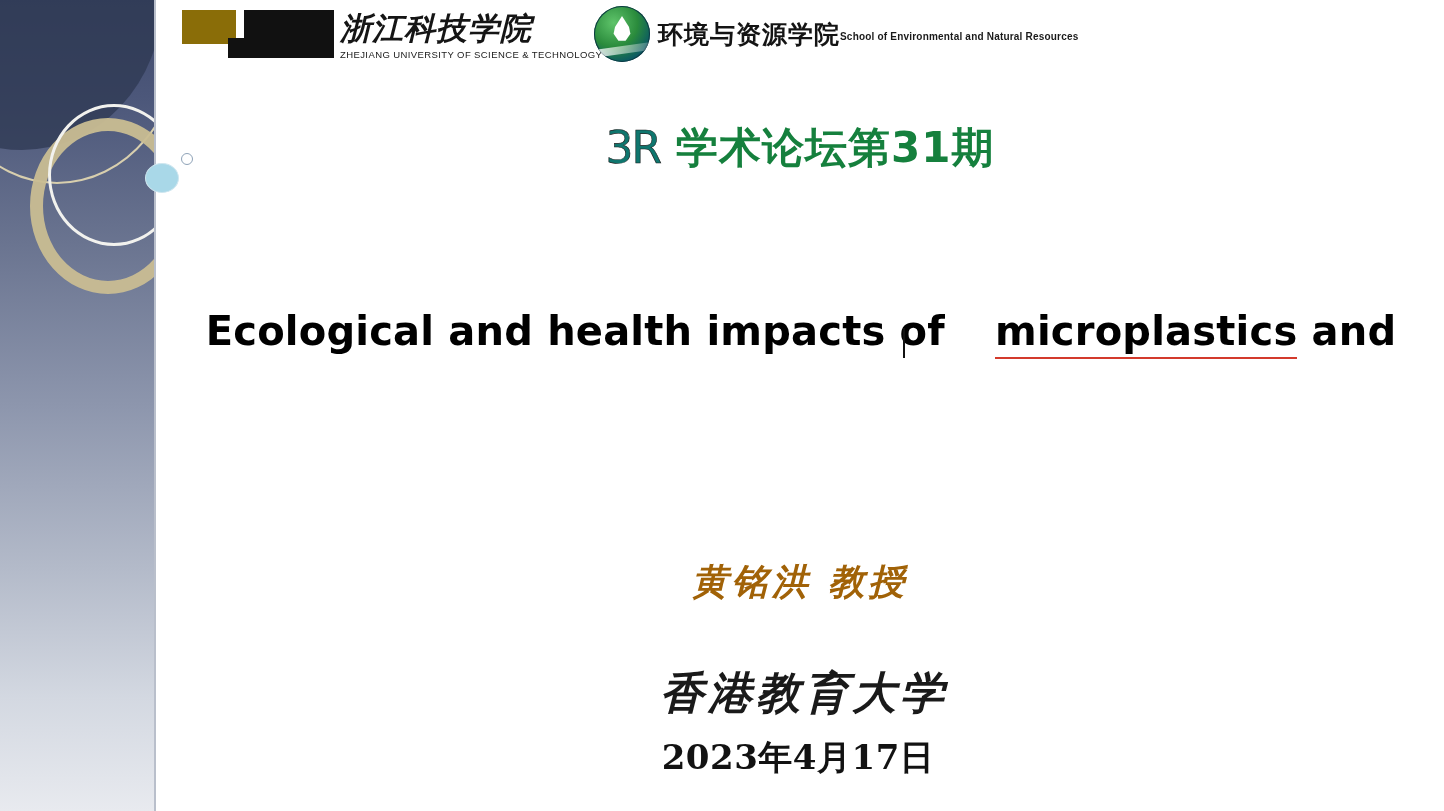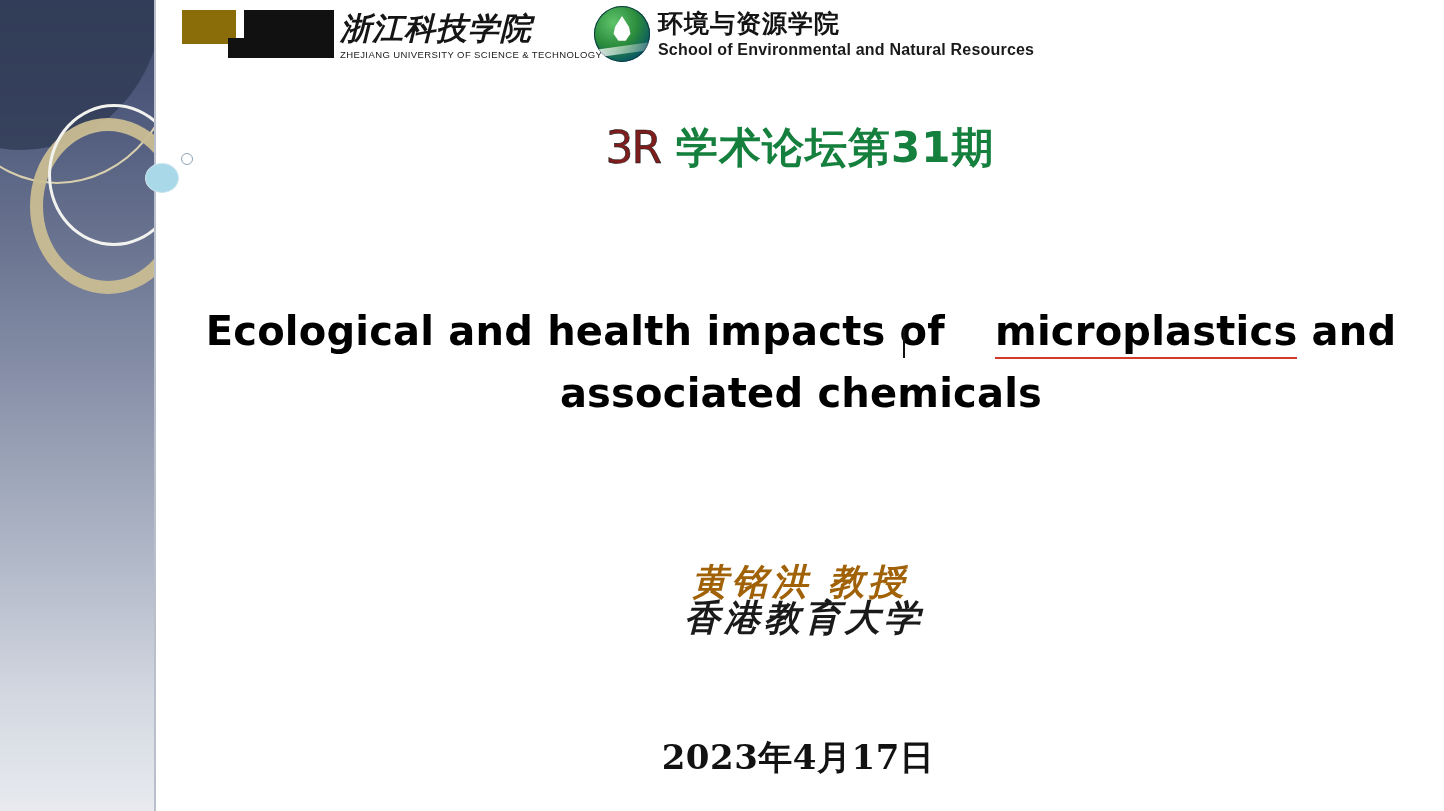--- a/index.html
+++ b/index.html
@@ -201,56 +201,56 @@
     left: 0;
     top: 40px;
     width: 56px;
     height: 8px;
     background: linear-gradient(to right, rgba(255,255,255,0.85), rgba(255,255,255,0.2));
     transform: rotate(-8deg);
   }
   .senr-text {
     margin-left: 8px;
     display: flex;
-    flex-direction: column;
+    flex-direction: row;
   }
   .senr-cn {
     font-family: "DejaVu Serif", serif;
     font-weight: bold;
     font-size: 25px;
     color: #141414;
     letter-spacing: 1px;
     line-height: 29px;
   }
   .senr-en {
     font-family: "Liberation Sans", sans-serif;
-    font-size: 16px;
+    font-size: 10px;
     font-weight: bold;
     color: #1a1a1a;
     letter-spacing: 0.2px;
-    margin-top: 3px;
+    margin-top: 11px;
   }
 
   
   .forum-title {
     position: absolute;
     left: 156px;
     right: 0;
     top: 126px;
     text-align: center;
     display: flex;
     justify-content: center;
     align-items: center;
     gap: 16px;
   }
   .forum-3r {
     font-family: "DejaVu Sans", sans-serif;
     font-size: 44px;
     font-weight: normal;
-    color: #7f1d1d;
+    color: #0f766e;
     letter-spacing: -2px;
     line-height: 1;
     -webkit-text-stroke: 0.6px #1b1b1b;
   }
   .forum-cn {
     font-family: "DejaVu Sans", sans-serif;
     font-weight: bold;
     font-size: 42px;
     color: #15803d;
     letter-spacing: 1px;
@@ -305,24 +305,24 @@
     font-size: 36px;
     font-style: italic;
     font-weight: bold;
     color: #a16207;
     letter-spacing: 4px;
   }
   .speaker-affil {
     position: absolute;
     left: 156px;
     right: 0;
-    top: 594px;
-    text-align: center;
-    font-family: "DejaVu Serif", serif;
-    font-size: 36px;
+    top: 664px;
+    text-align: center;
+    font-family: "DejaVu Serif", serif;
+    font-size: 44px;
     font-style: italic;
     font-weight: bold;
     color: #1a1a1a;
     letter-spacing: 4px;
     padding-left: 8px;
   }
   .date-line {
     position: absolute;
     left: 152px;
     right: 0;
@@ -377,21 +377,20 @@
 
   </div>
 
   <div class="forum-title">
     <span class="forum-3r">3R</span>
     <span class="forum-cn">学术论坛第31期</span>
   </div>
 
   <div class="main-title">
     <span>Ecological and health impacts of </span><span class="spell-underline">microplastics</span><span> and</span>
-    <div>associated chemicals</div>
   </div>
   <div class="caret"></div>
 
   <div class="speaker-name">黄铭洪 教授</div>
   <div class="speaker-affil">香港教育大学</div>
   <div class="date-line">2023年4月17日</div>
 
 </div>
 
 </body></html>

